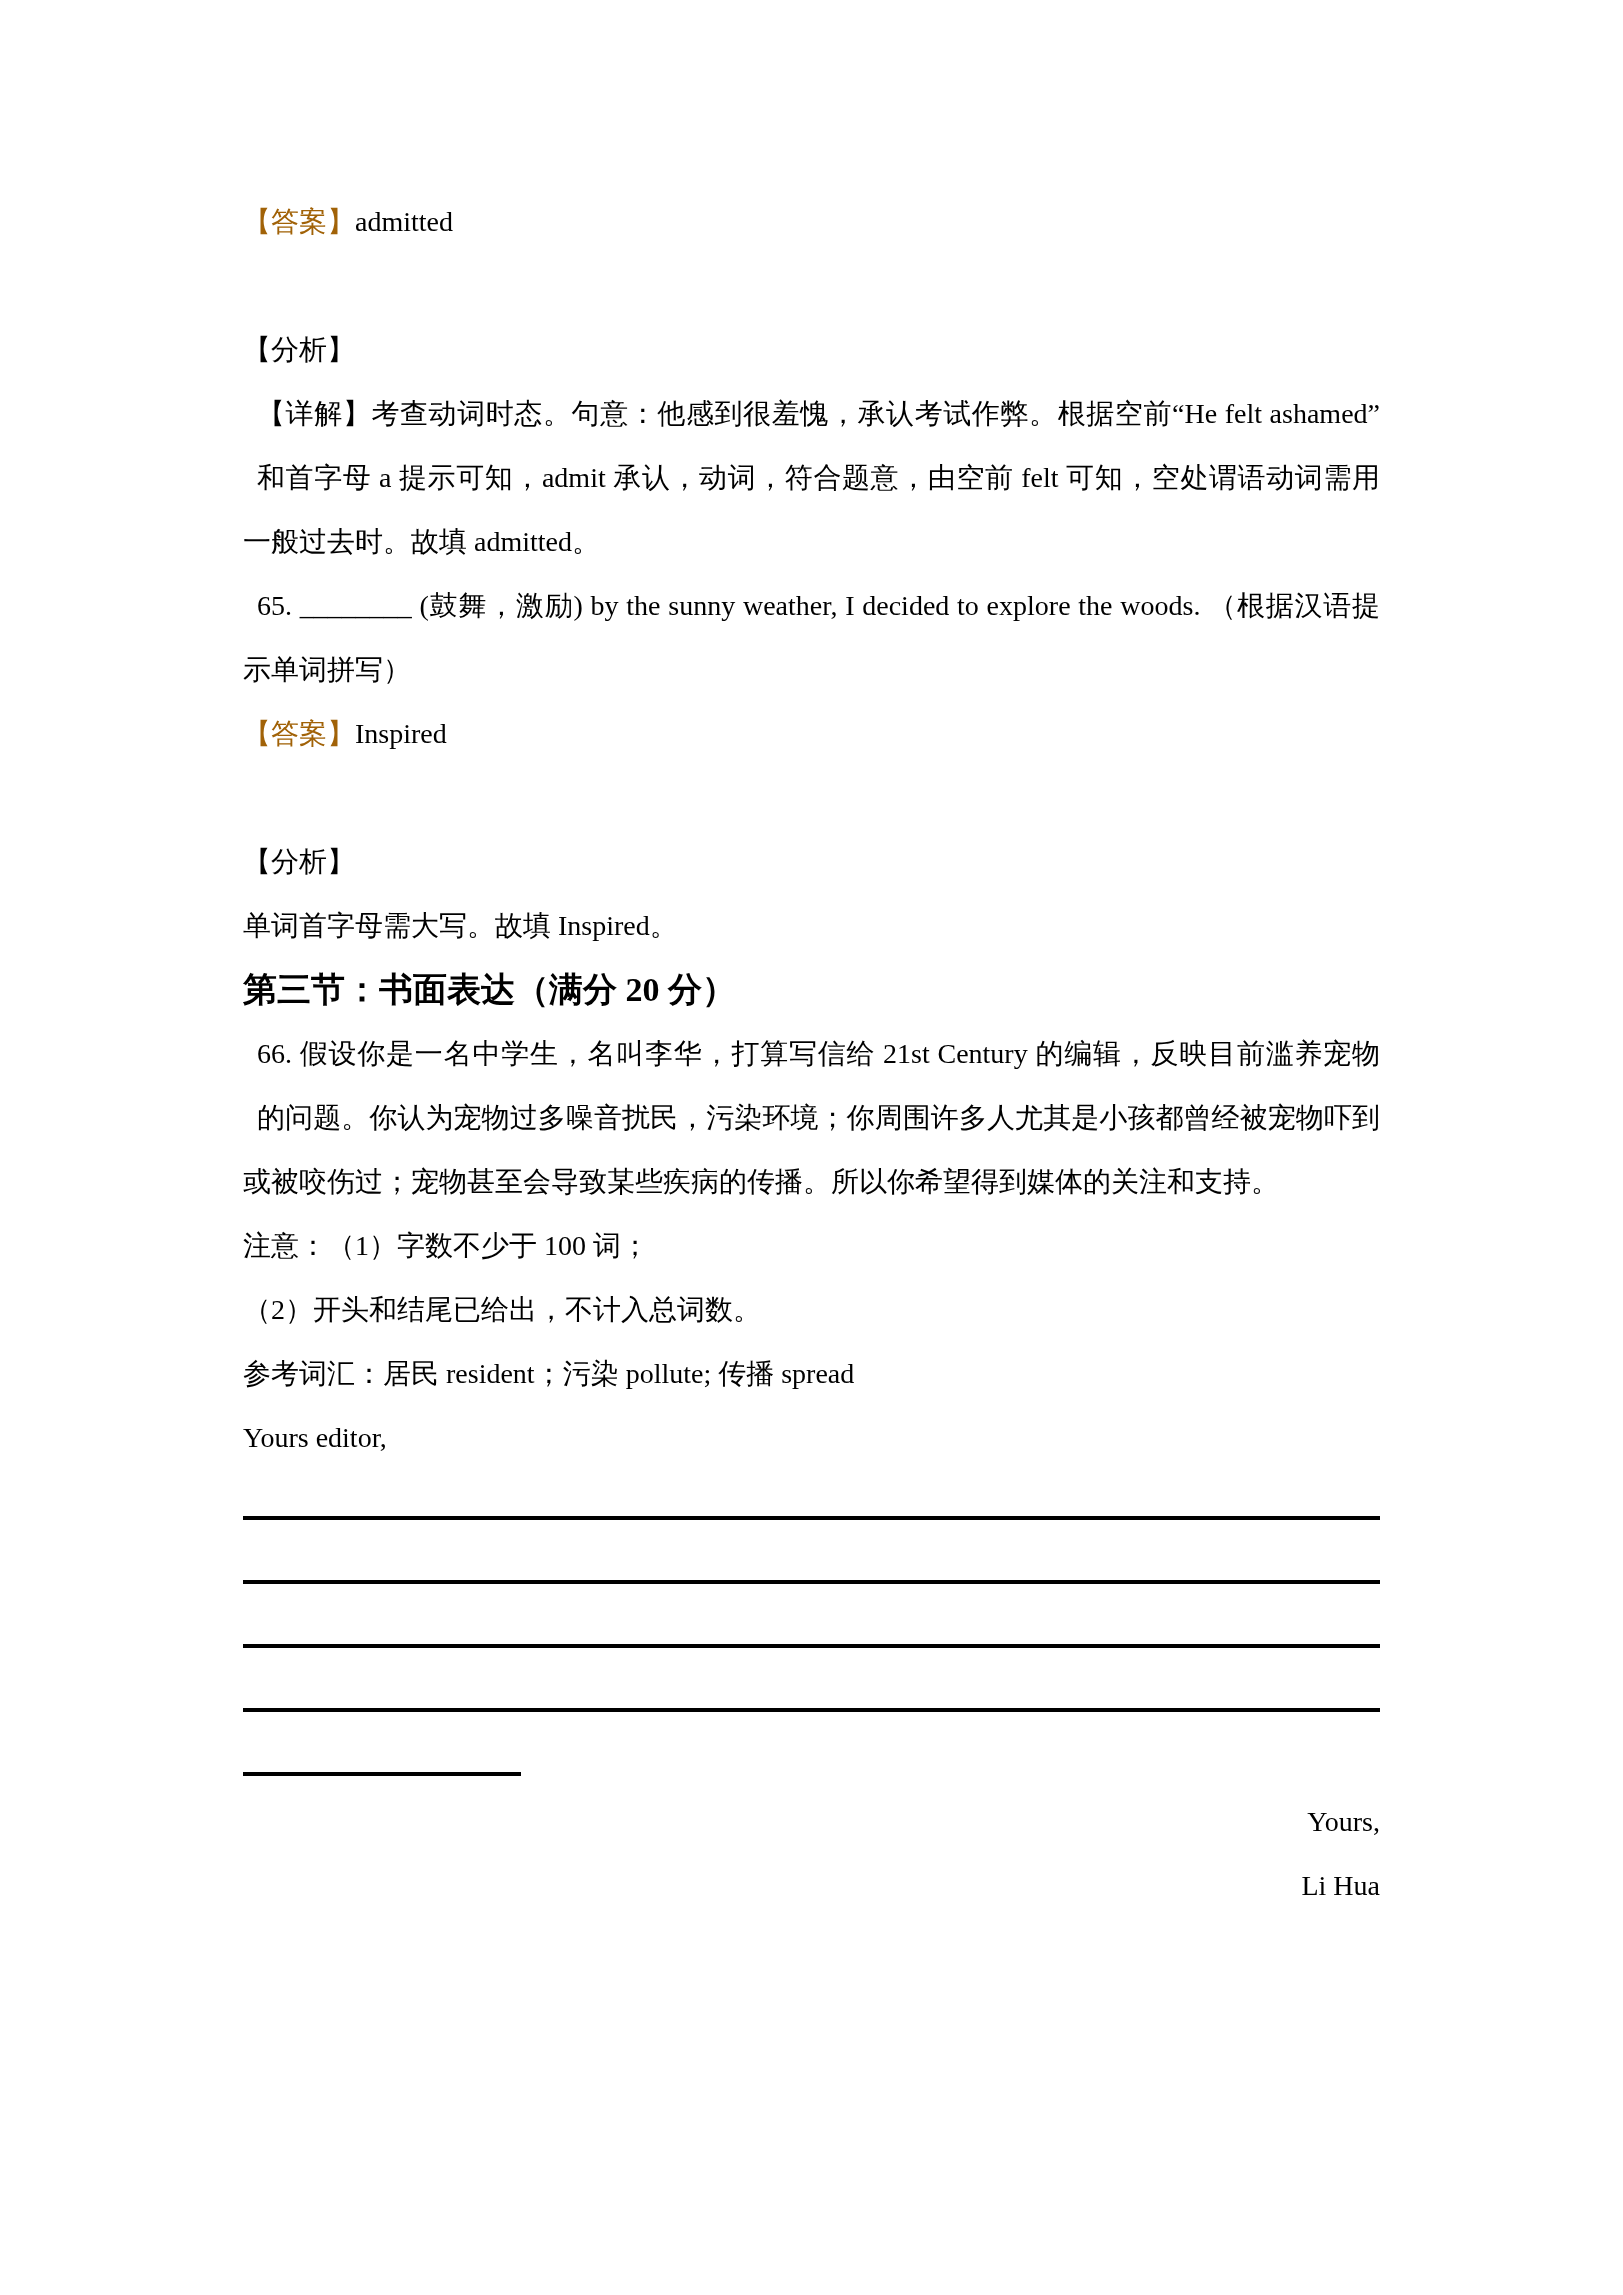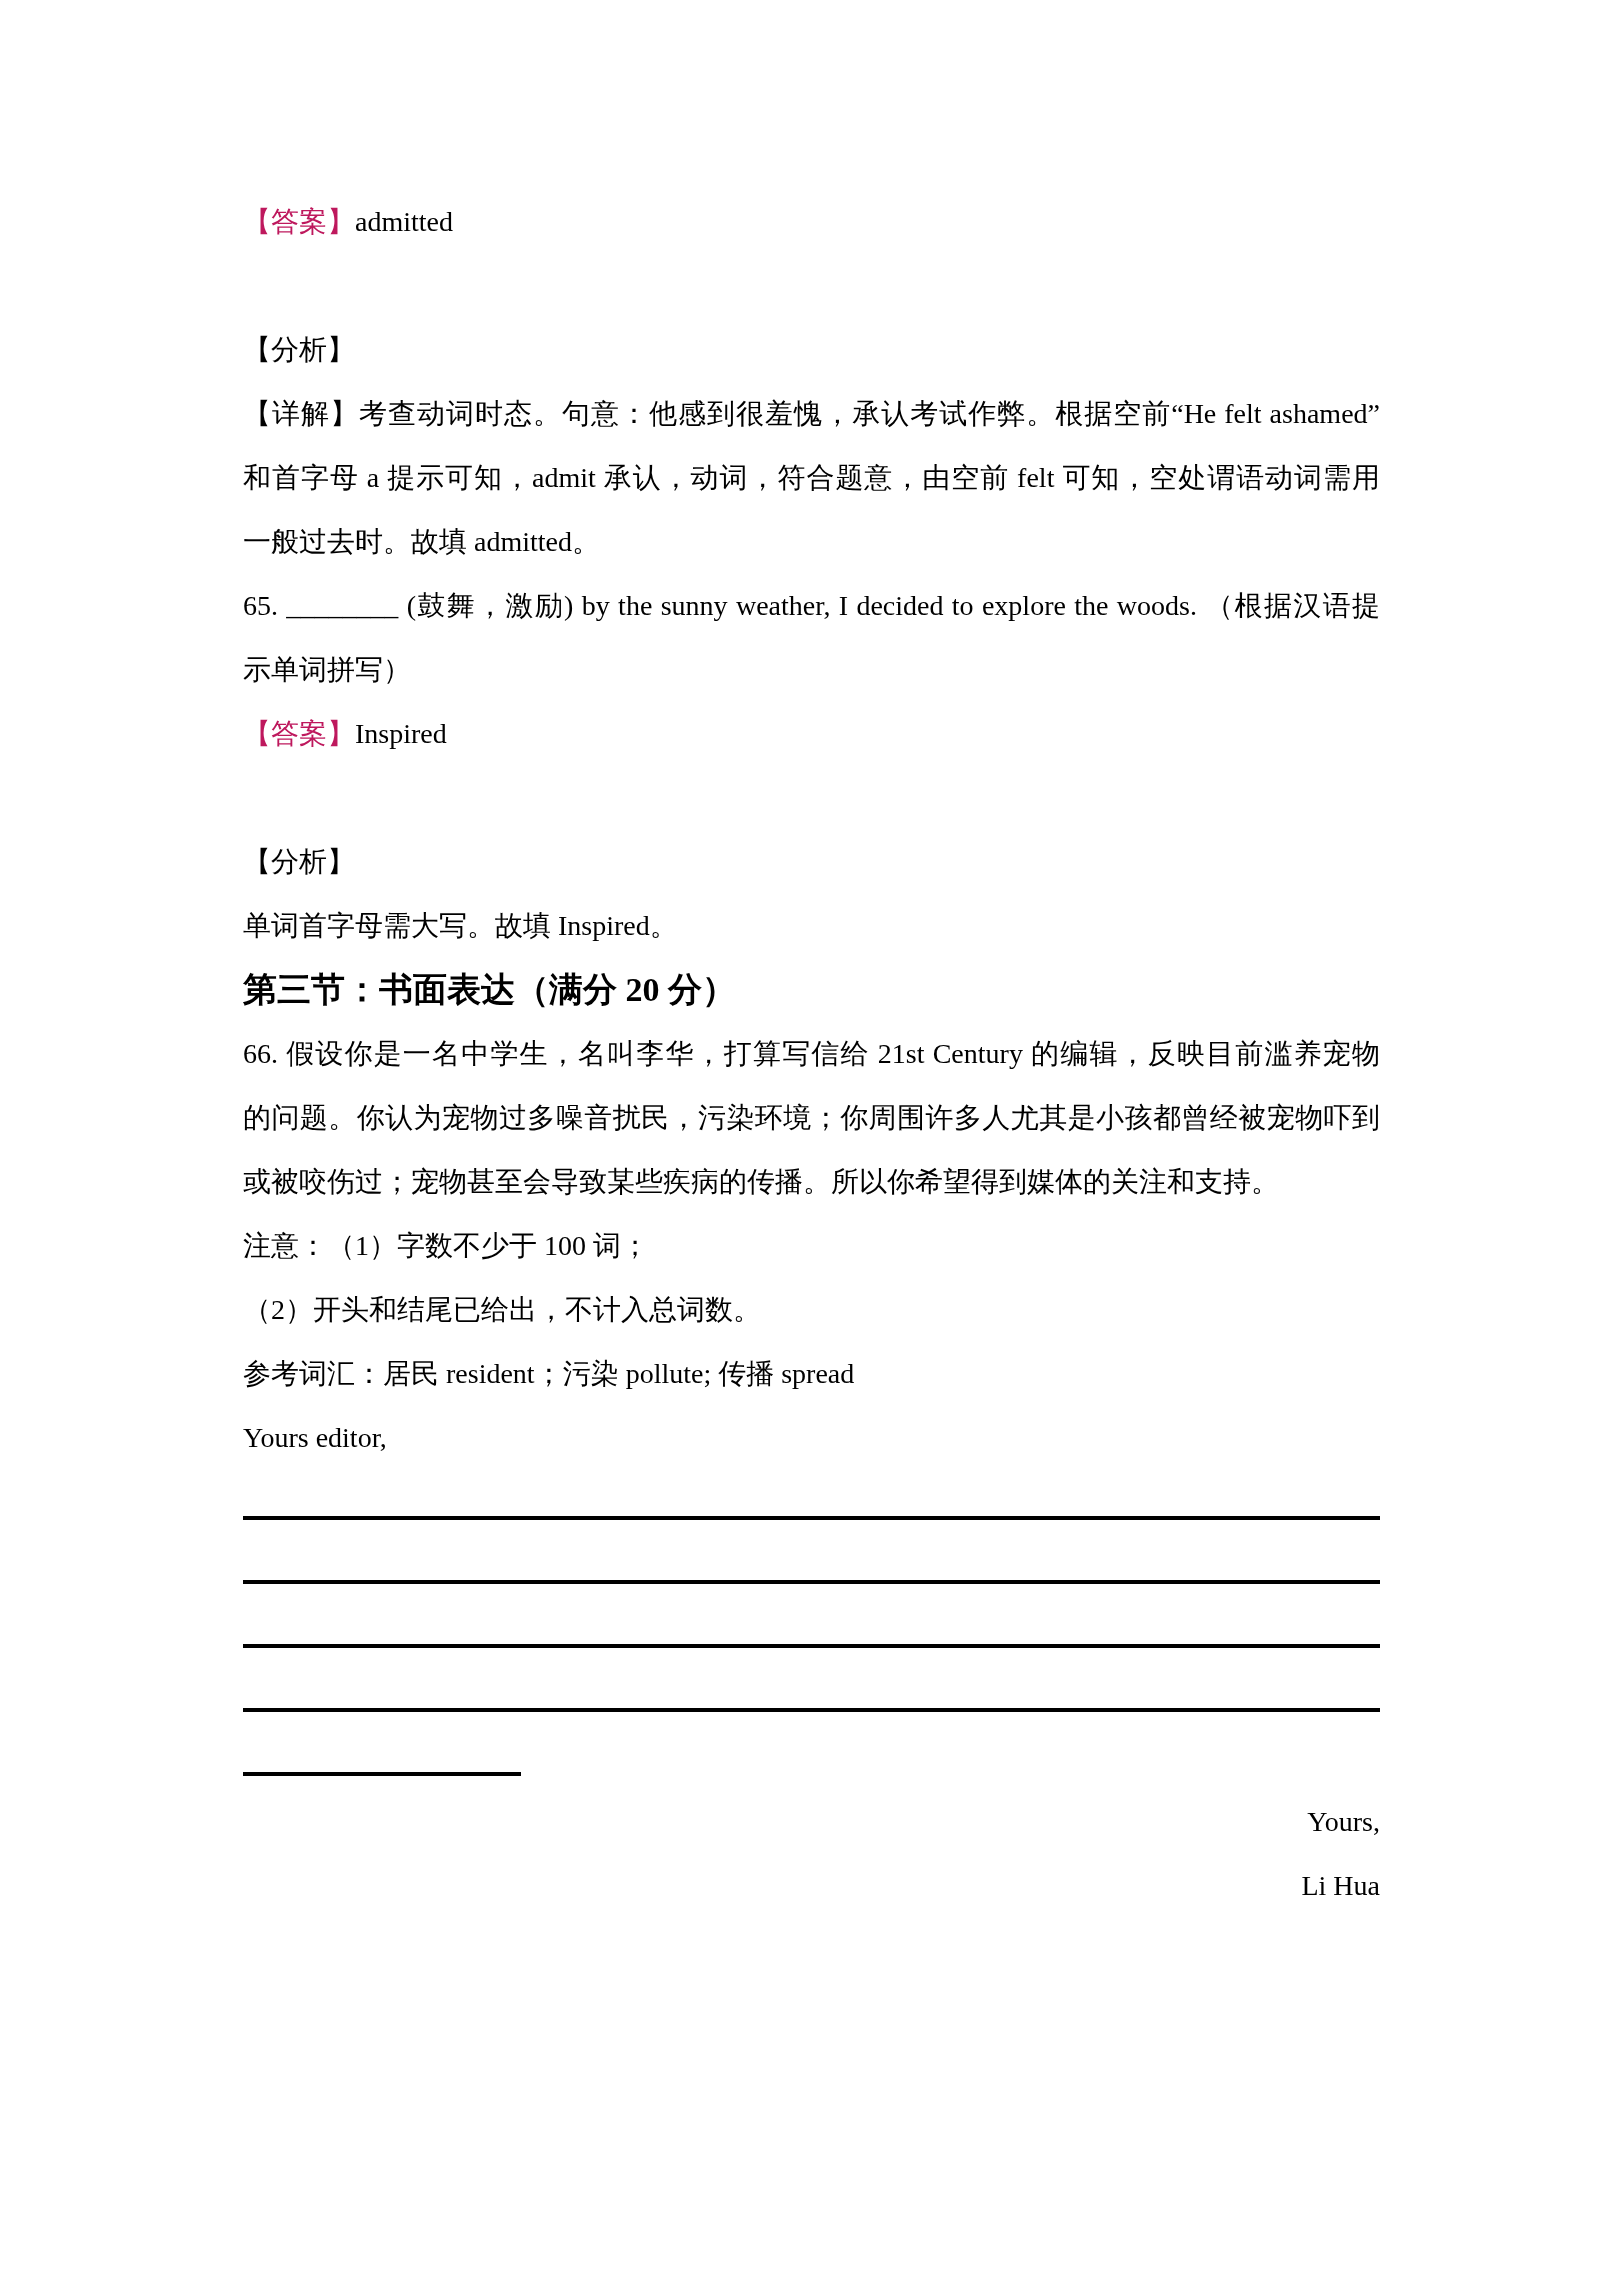--- a/index.html
+++ b/index.html
@@ -32,28 +32,29 @@
     height: 64px;
     line-height: 64px;
     font-size: 28px;
     letter-spacing: 0;
   }
   .line.plain { white-space: nowrap; }
   .line.justify {
     text-align: justify;
     text-align-last: justify;
     text-justify: inter-character;
+    margin-left: 14px;
   }
   .line.right { text-align: right; white-space: nowrap; }
   .line.heading {
     font-size: 34px;
     font-weight: bold;
     white-space: nowrap;
   }
-  .ans-label { color: #be185d; }
+  .ans-label { color: #a16207; }
   .rule-wrap { height: 64px; position: relative; }
   .rule-bar {
     position: absolute;
     left: 0;
     top: 46px;
     height: 0;
     border-bottom: 4.6px solid #000000;
     width: 100%;
   }
   .rule-bar.short { width: 278px; }

